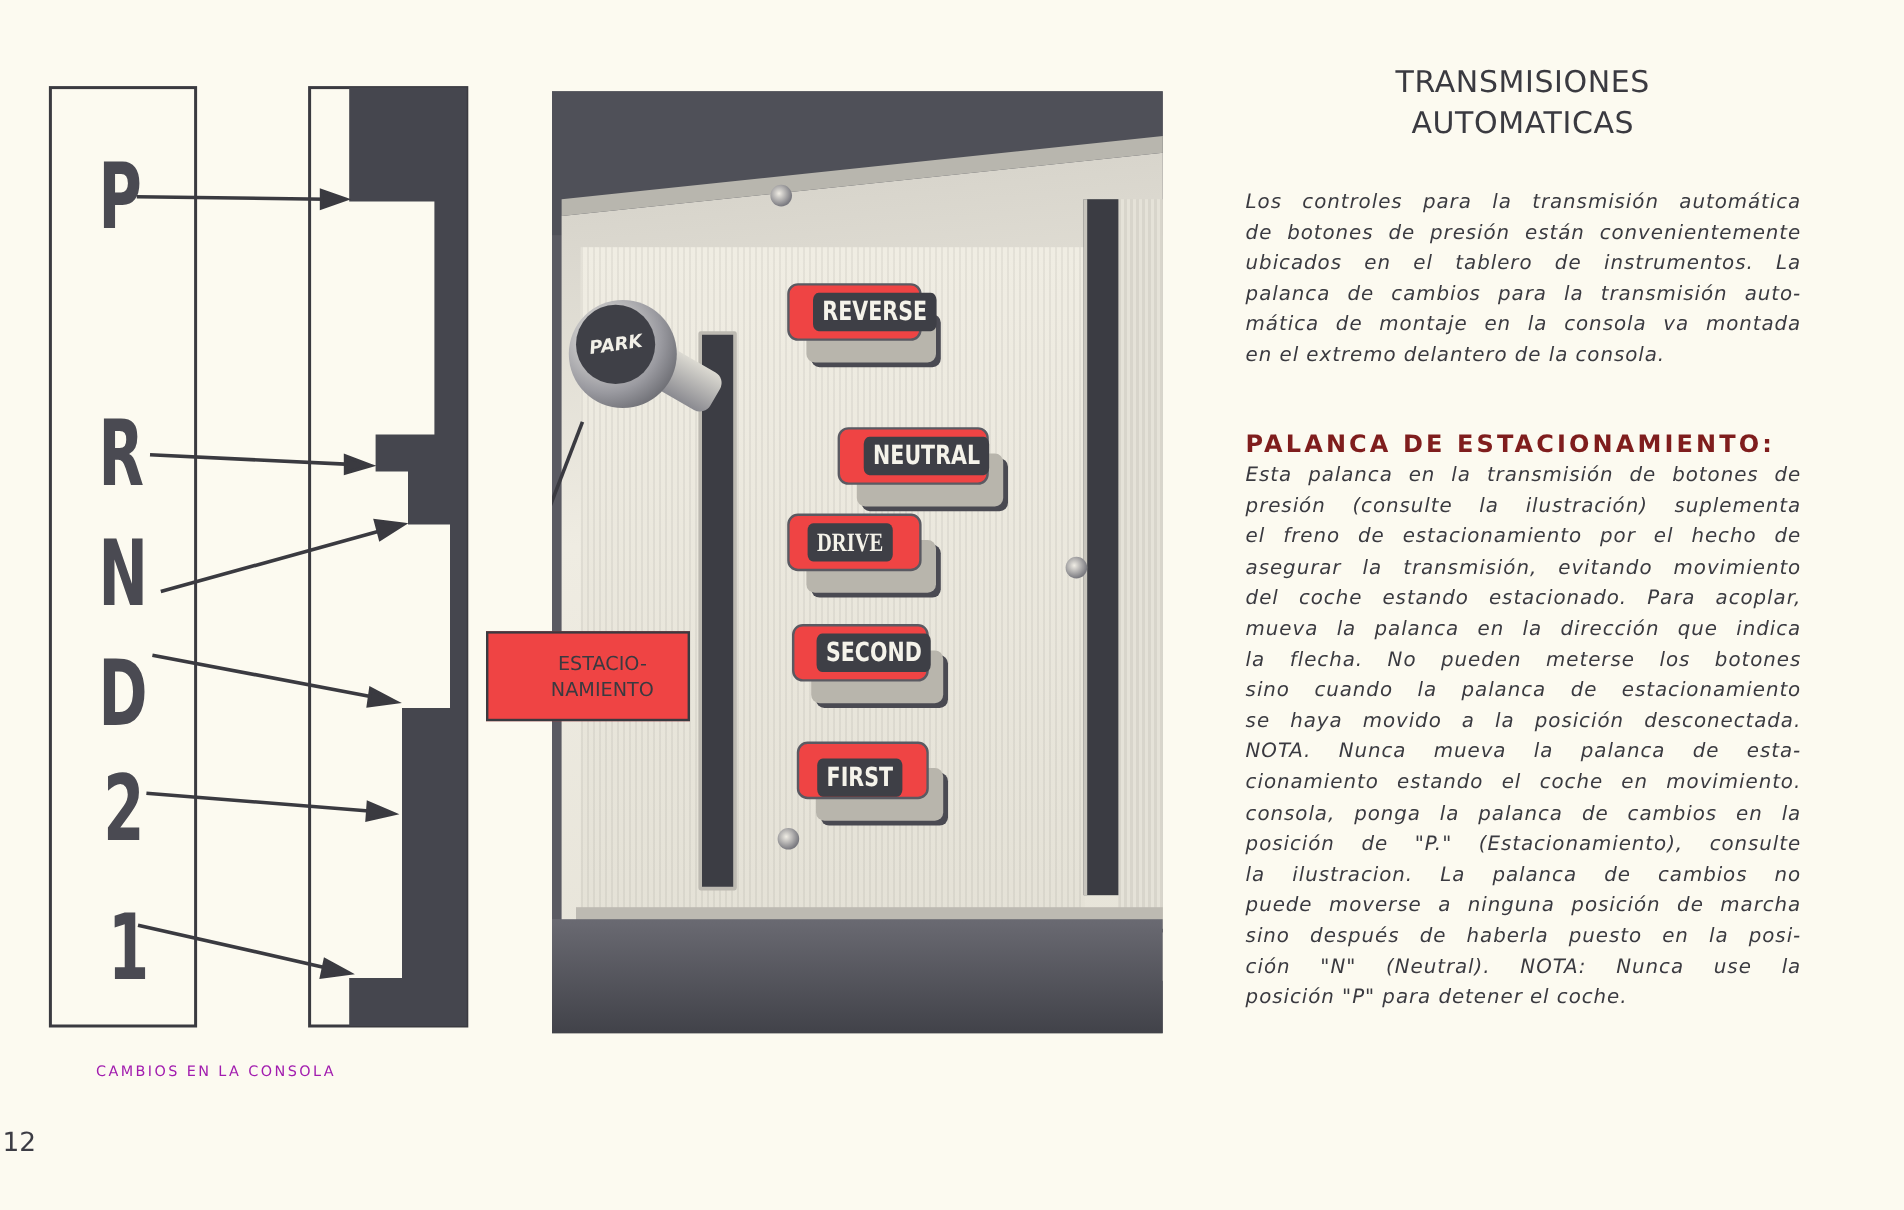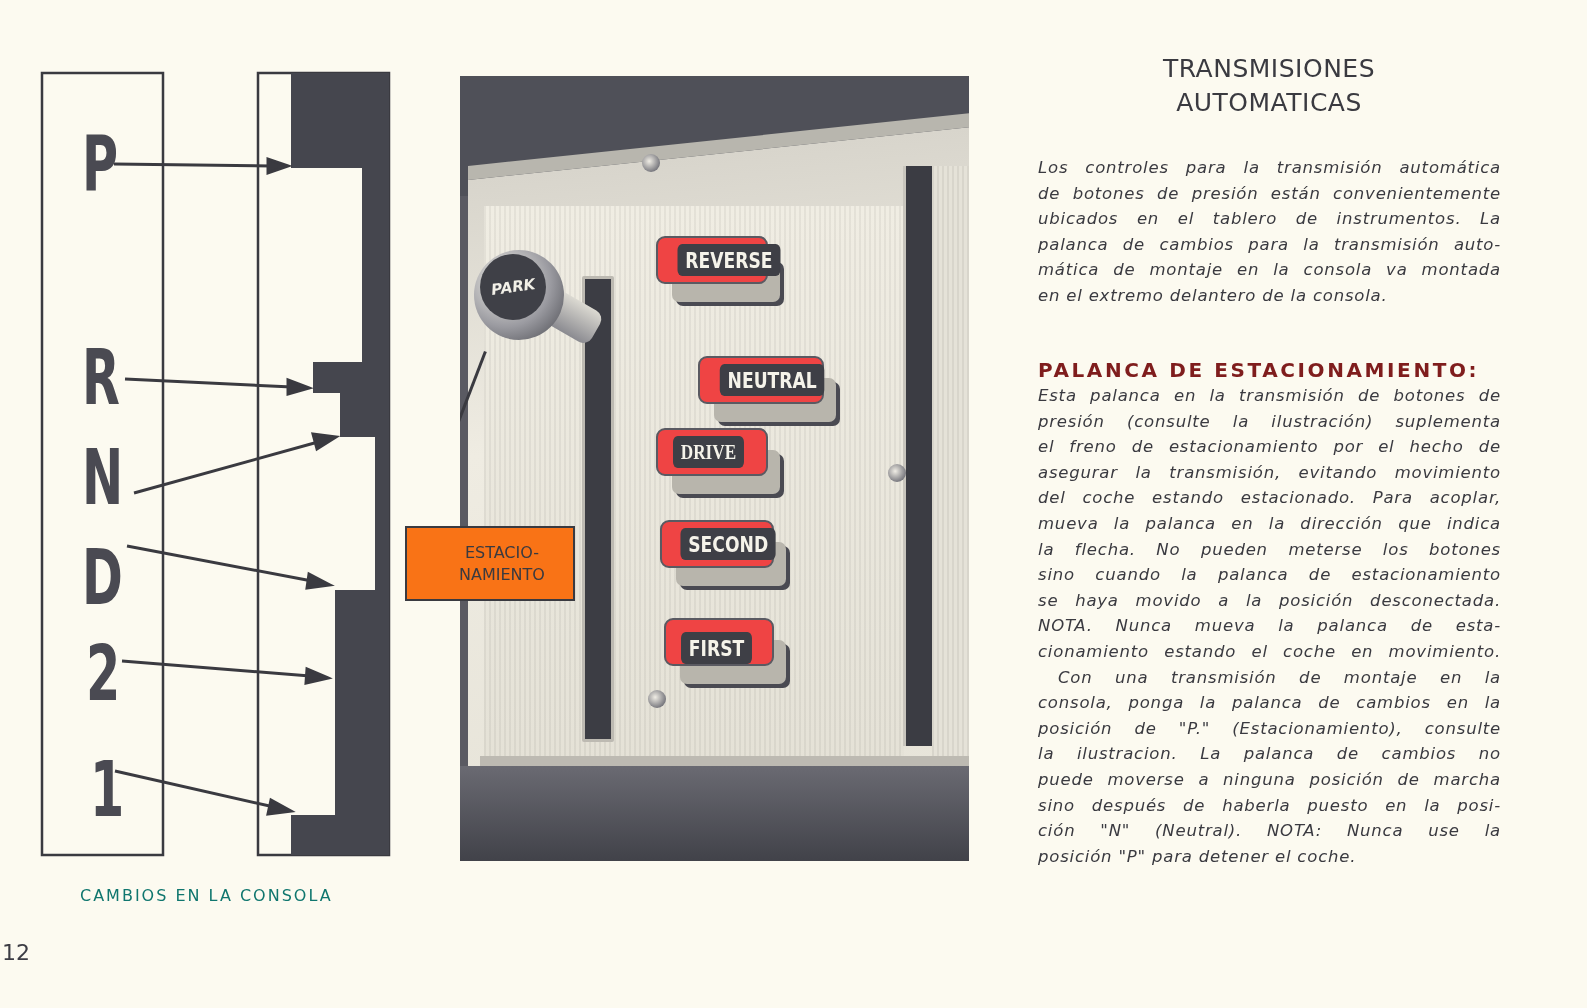--- a/index.html
+++ b/index.html
@@ -13,21 +13,21 @@
 
   
   #diagram { left:0; top:0; width:400px; height:880px; }
   #diagram svg { position:absolute; left:0; top:0; }
   .gear-letter {
     position:absolute; font-family:"DejaVu Sans Condensed","DejaVu Sans", sans-serif;
     font-weight:bold; color:#4a4a52; font-size:76px; line-height:1;
     transform:scaleX(0.72); transform-origin:left top; letter-spacing:0;
   }
   #caption {
-    left:80px; top:886px; font-size:16px; letter-spacing:2px; color:#0f766e;
+    left:80px; top:886px; font-size:12px; letter-spacing:2px; color:#a21caf;
   }
   #page-number { left:2px; top:940px; font-size:22px; color:#3c3c44; }
 
   
   #photo {
     left:460px; top:76px; width:509px; height:785px; overflow:hidden;
     background:#5a5a62;
   }
   #photo .sky { position:absolute; left:0; top:0; width:100%; height:120px; background:#4f5058; }
   #photo .frame {
@@ -92,21 +92,21 @@
     font-weight:bold; font-size:22px; letter-spacing:0px;
     transform:scaleX(0.78); transform-origin:center;
   }
   .callout-line {
     position:absolute; left:24px; top:275px; width:3px; height:180px; background:#3a3a40;
     transform:rotate(21deg); transform-origin:top left;
   }
 
   
   #park-callout {
-    left:405px; top:526px; width:170px; height:75px; background:#f97316;
+    left:405px; top:526px; width:170px; height:75px; background:#ef4444;
     border:2px solid #3a3a40; box-sizing:border-box;
     display:flex; flex-direction:column; align-items:center; justify-content:center;
     font-size:16px; line-height:22px; color:#3a3a40; z-index:5;padding-left:24px;
   }
 
   
   #title {
     left:1040px; top:52px; width:458px; text-align:center;
     font-weight:normal; font-size:25px; line-height:34px; color:#3a3a40; letter-spacing:0.5px;
   }
@@ -226,21 +226,20 @@
   <span class="line">presión (consulte la ilustración) suplementa</span>
   <span class="line">el freno de estacionamiento por el hecho de</span>
   <span class="line">asegurar la transmisión, evitando movimiento</span>
   <span class="line">del coche estando estacionado. Para acoplar,</span>
   <span class="line">mueva la palanca en la dirección que indica</span>
   <span class="line">la flecha. No pueden meterse los botones</span>
   <span class="line">sino cuando la palanca de estacionamiento</span>
   <span class="line">se haya movido a la posición desconectada.</span>
   <span class="line">NOTA. Nunca mueva la palanca de esta-</span>
   <span class="line">cionamiento estando el coche en movimiento.</span>
-  <span class="line indent">Con una transmisión de montaje en la</span>
   <span class="line">consola, ponga la palanca de cambios en la</span>
   <span class="line">posición de "P." (Estacionamiento), consulte</span>
   <span class="line">la ilustracion. La palanca de cambios no</span>
   <span class="line">puede moverse a ninguna posición de marcha</span>
   <span class="line">sino después de haberla puesto en la posi-</span>
   <span class="line">ción "N" (Neutral). NOTA: Nunca use la</span>
   <span class="line last">posición "P" para detener el coche.</span>
 </div>
 
 </body></html>

